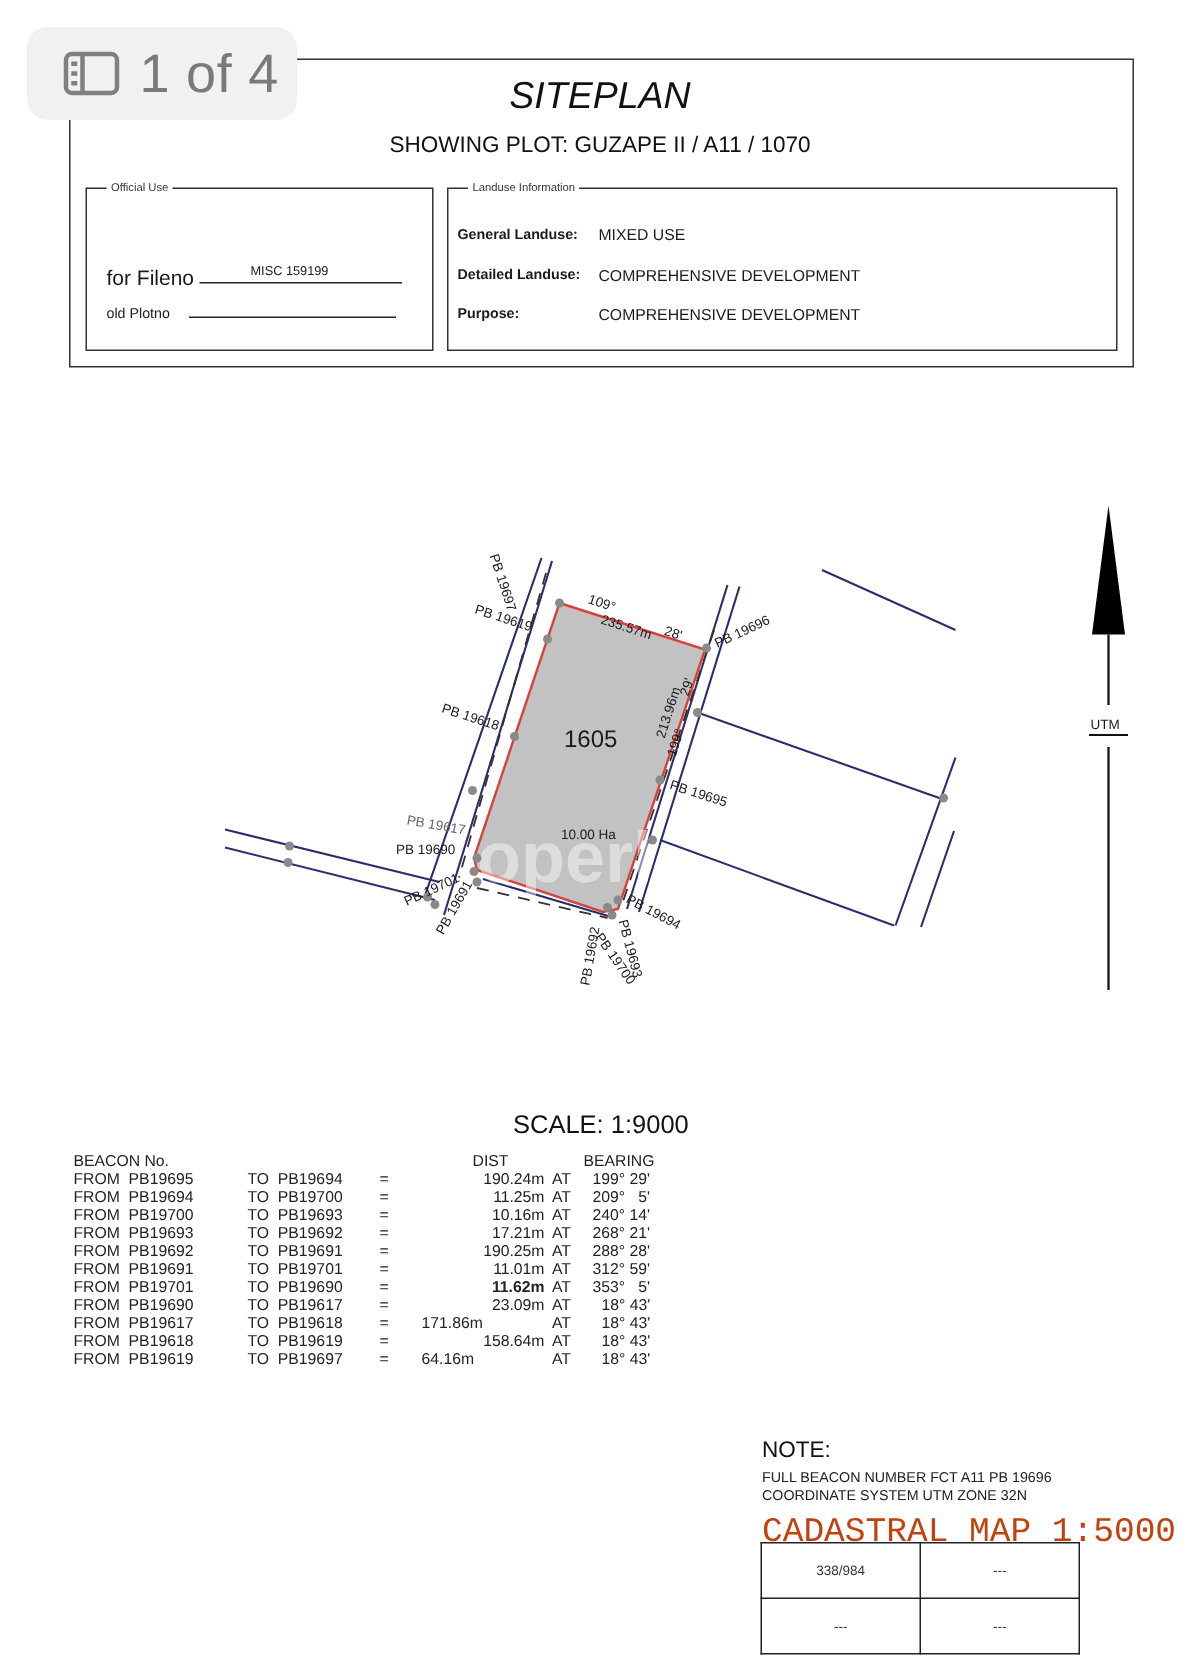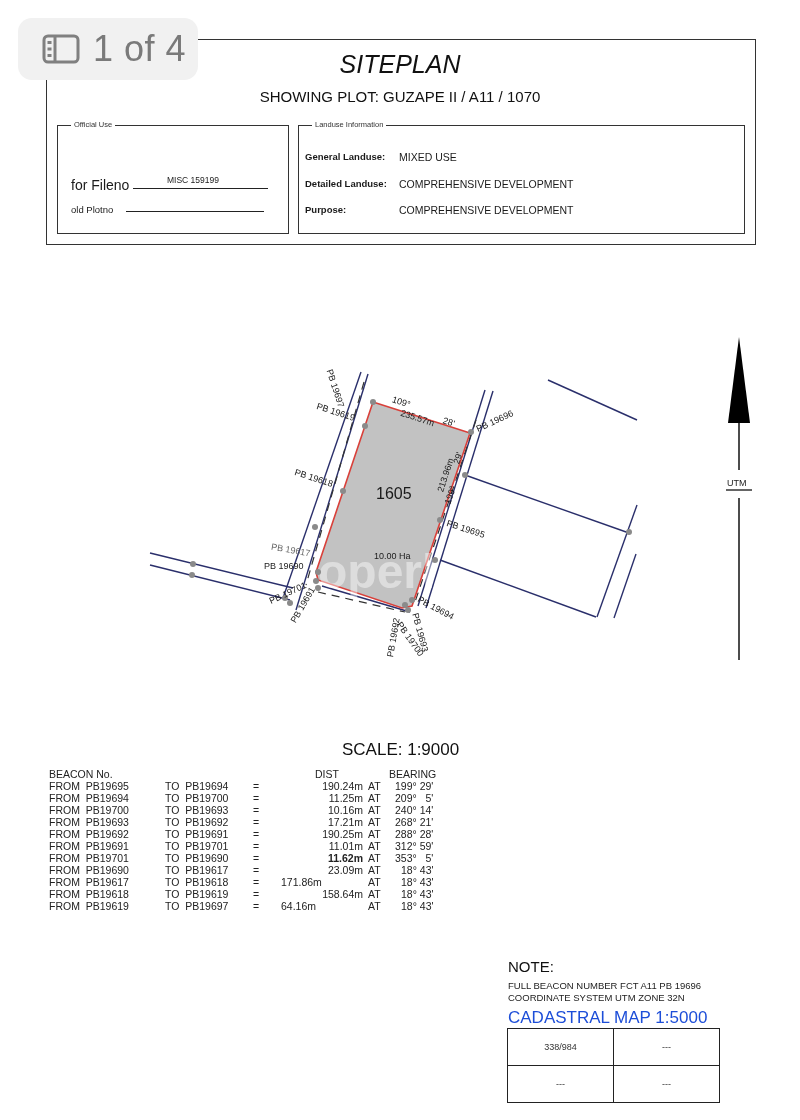--- a/index.html
+++ b/index.html
@@ -239,21 +239,21 @@
         <td style="text-align:left;">64.16m</td>
         <td style="padding-left:5px;">AT</td>
         <td style="padding-left:18px;">18° 43'</td>
       </tr>
 </tbody>
   </table>
 
 <div class="abs" style="left:508px; top:958px; font-size:15px; color:#111;">NOTE:</div>
 <div class="abs" style="left:508px; top:980px; font-size:9.5px; color:#222;">FULL BEACON NUMBER FCT A11 PB 19696</div>
 <div class="abs" style="left:508px; top:992px; font-size:9.5px; color:#222;">COORDINATE SYSTEM UTM ZONE 32N</div>
-<div class="abs" style="left:508px; top:1008px; font-size:17px; color:#1d4ed8;">CADASTRAL MAP 1:5000</div>
+<div class="abs" style="left:508px; top:1008px; font-size:23px; color:#c2410c;font-family:Liberation Mono, monospace;">CADASTRAL MAP 1:5000</div>
 
 <table class="abs cad" style="left:507px; top:1028px;">
   <tbody>
       <tr>
     <td>338/984</td>
     <td>---</td>
   </tr>
   <tr>
     <td>---</td>
     <td>---</td>

